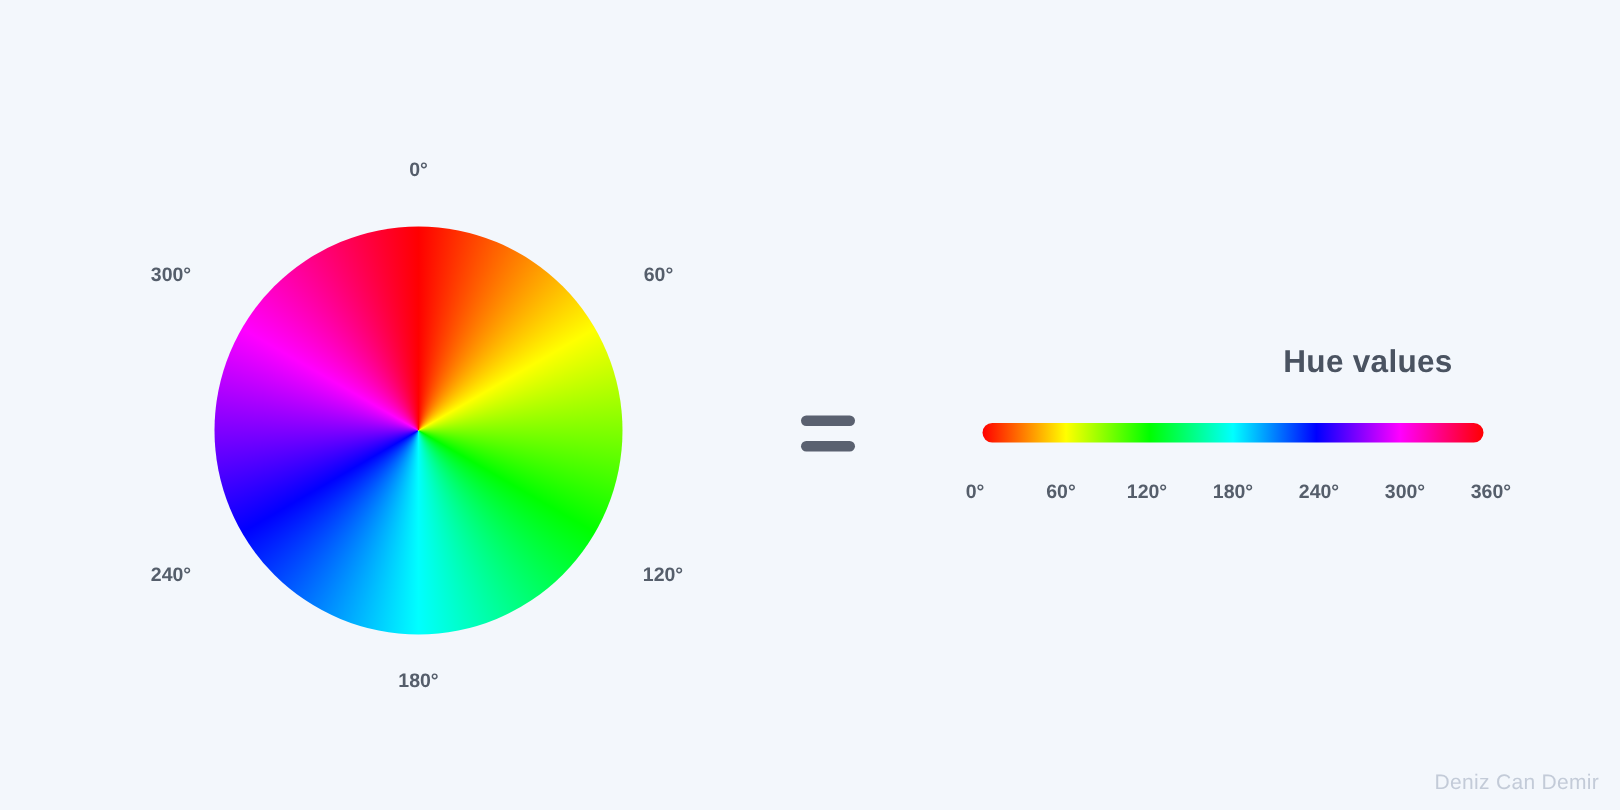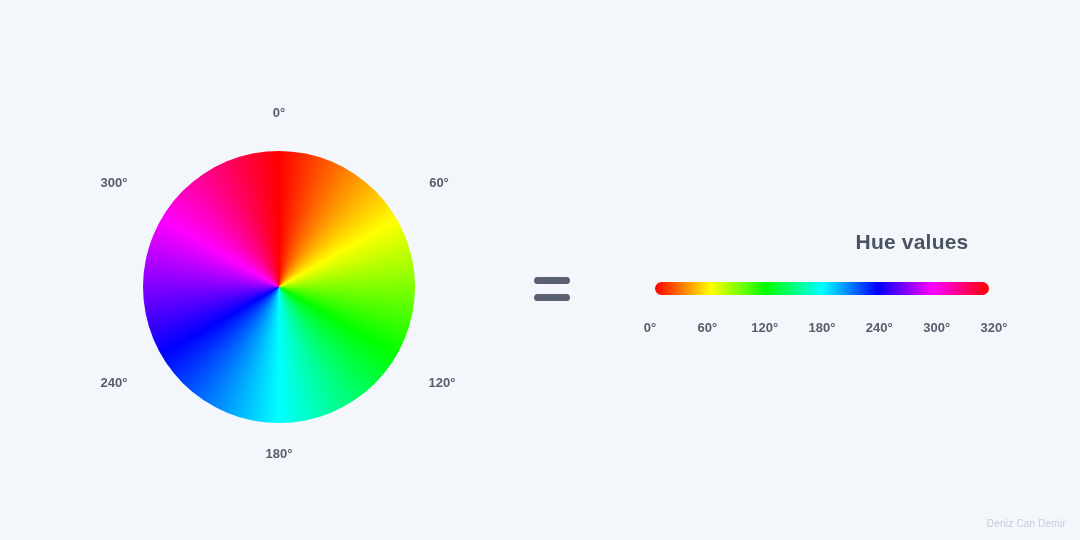--- a/index.html
+++ b/index.html
@@ -149,21 +149,21 @@
     text-align: center;
     width: 40px;
   }
 
   
   .watermark {
     position: absolute;
     right: 14px;
     bottom: 11px;
     color: #c3cbd8;
-    font-size: 10px;
+    font-size: 14px;
     letter-spacing: 0.2px;
     white-space: nowrap;
   }
 </style>
 </head>
 <body>
 
 <div class="stage">
 
   <div class="wheel-panel">
@@ -190,19 +190,19 @@
 
     <div class="hue-bar"></div>
 
     <div class="hue-ticks">
       <div class="hue-tick">0°</div>
       <div class="hue-tick">60°</div>
       <div class="hue-tick">120°</div>
       <div class="hue-tick">180°</div>
       <div class="hue-tick">240°</div>
       <div class="hue-tick">300°</div>
-      <div class="hue-tick">320°</div>
+      <div class="hue-tick">360°</div>
     </div>
   </div>
 
   <div class="watermark">Deniz Can Demir</div>
 
 </div>
 
 </body></html>

